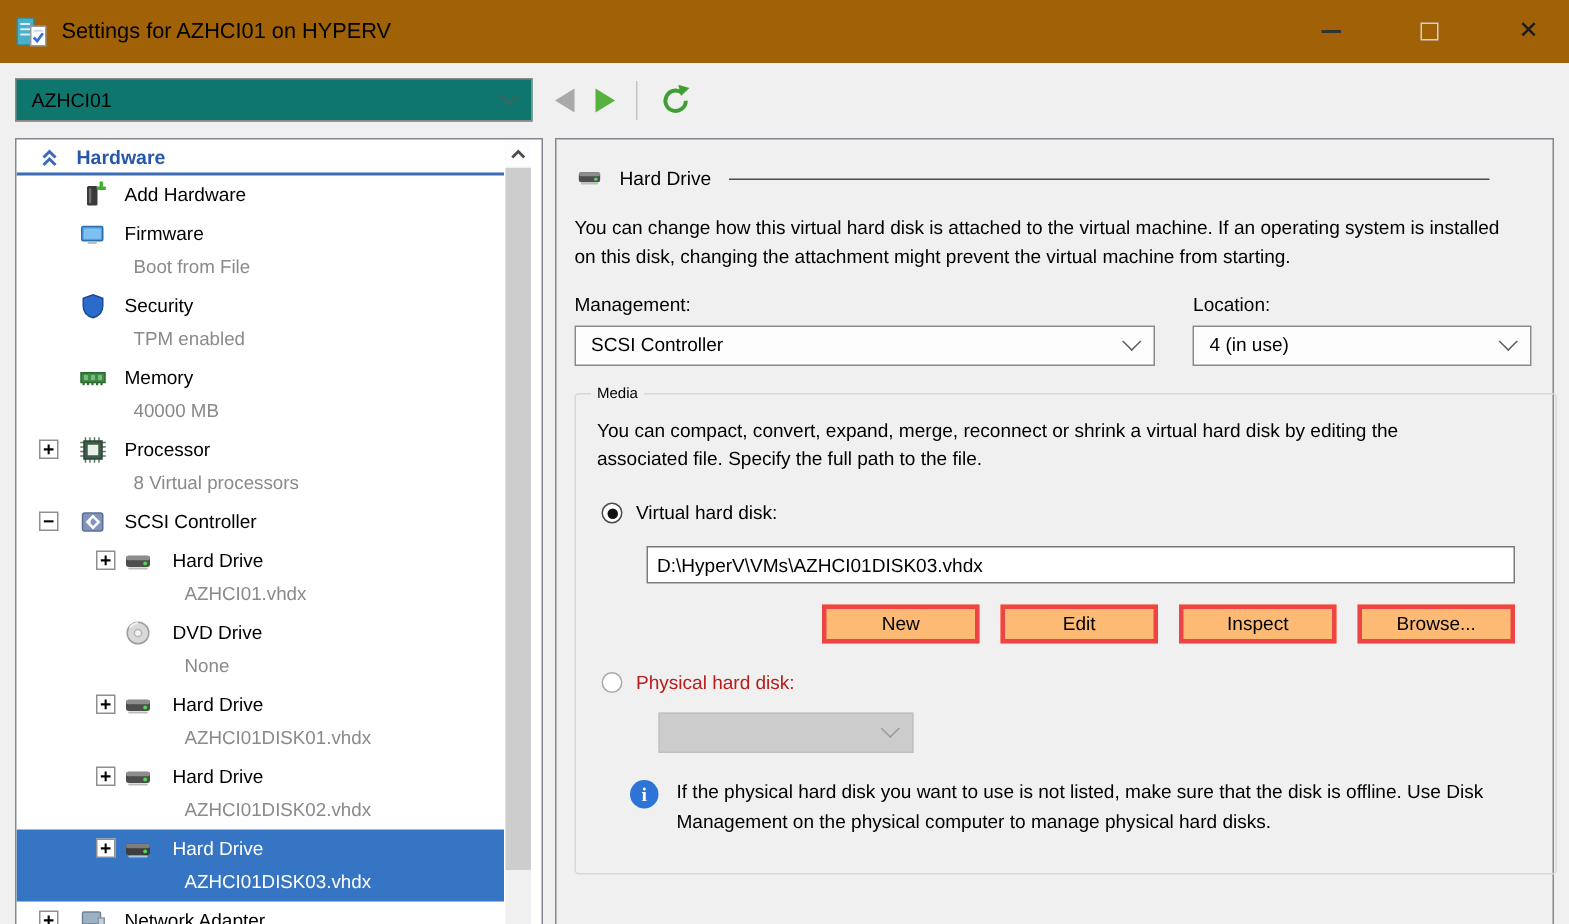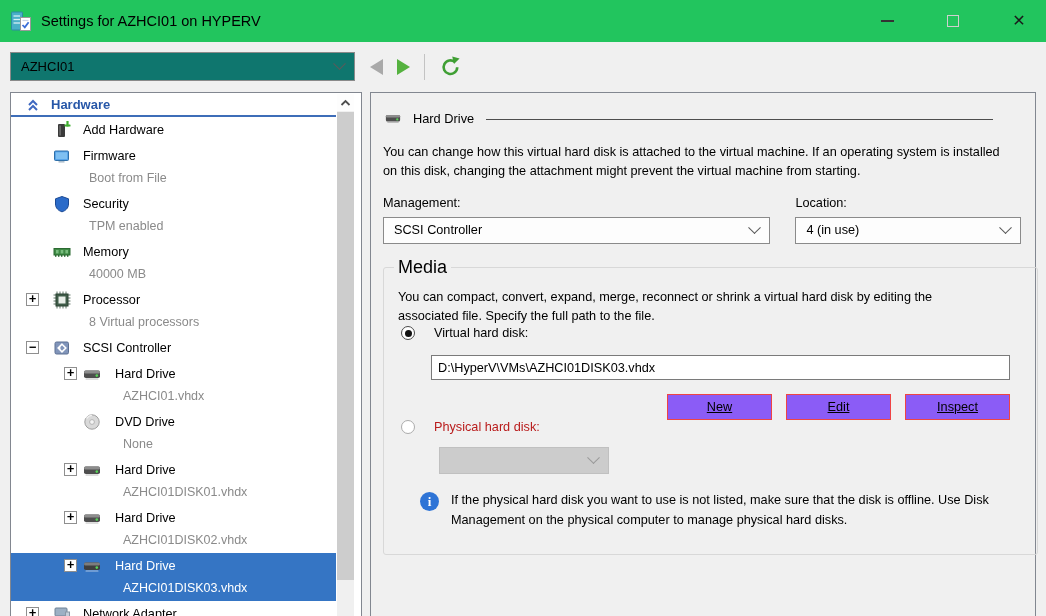--- a/index.html
+++ b/index.html
@@ -4,21 +4,21 @@
 <style>
   * { margin:0; padding:0; box-sizing:border-box; }
   html,body { width:1046px; height:616px; }
   body {
     font-family:"Liberation Sans","DejaVu Sans",sans-serif;
     background:#f0f0f0; position:relative; overflow:hidden;
     color:#000; font-size:12.7px;
   }
   
   .titlebar { position:absolute; left:0; top:0; width:1046px; height:42px;
-    background:#22c55e; display:flex; align-items:center; padding-left:10px; }
+    background:#a16207; display:flex; align-items:center; padding-left:10px; }
   .title-text { margin-left:9px; font-size:14.5px; color:#000; }
   .win-controls { margin-left:auto; display:flex; gap:36px; padding-right:12px; align-items:center; }
   .win-btn { width:30px; height:30px; display:flex; align-items:center; justify-content:center; cursor:default; }
   .glyph-min { width:13px; height:0; border-top:2px solid #333; display:block; }
   .glyph-max { width:12px; height:12px; border:1.5px solid #cfcfcf; display:block; }
   .glyph-close { font-size:16px; color:#1a1a1a; line-height:1; }
   
   .toolbar { position:absolute; left:0; top:42px; width:1046px; height:50px; background:#f0f0f0; }
   .vm-combo { position:absolute; left:10px; top:10px; width:345px; height:29px;
     background:#0f766e; border:1px solid #8a8a8a; display:flex; align-items:center;
@@ -70,33 +70,33 @@
   .combo-col1 { width:388px; }
   .combo-col2 { width:226px; }
   .field-label { margin-bottom:7px; display:block; }
   .combo { height:27px; background:#fdfdfd; border:1px solid #8a8a8a; display:flex;
     align-items:center; padding:0 10px; }
   .combo .chev { margin-left:auto; }
   .combo.disabled { background:#cccccc; border-color:#c0c0c0; }
   .combo.disabled .chev { border-color:#9a9a9a; }
   fieldset.media { margin-top:13px; width:631px; border:1px solid #d8d8d8; border-radius:3px;
     padding:6px 14px 24px 14px; }
-  fieldset.media legend { padding:0 4px; margin-left:-4px; font-size:18px; }
+  fieldset.media legend { padding:0 4px; margin-left:-4px; font-size:10px; }
   .media-desc { margin-top:4px; width:596px; line-height:19.3px; }
-  .radio-row { display:flex; align-items:flex-start; gap:19px; margin-left:3px; }
+  .radio-row { display:flex; align-items:flex-start; gap:9px; margin-top:19px; margin-left:3px; }
   .radio { width:14px; height:14px; border-radius:50%; background:#fff; border:1px solid #4a4a4a;
     display:flex; align-items:center; justify-content:center; flex:none; }
   .radio .dot { width:7px; height:7px; border-radius:50%; background:#111; }
   .radio.off { border-color:#ababab; }
   .radio-row.disabled { color:#b91c1c; }
   .path-input { display:block; margin:15px 0 0 33px; width:579px; height:25px;
     border:1px solid #7a7a7a; background:#fff; padding:0 6px; font:12.7px "Liberation Sans",sans-serif; }
   .btn-row { margin:14px 0 0 33px; width:579px; display:flex; justify-content:flex-end; gap:14px; }
-  .btn { width:105px; height:26px; background:#8b5cf6; border:1px solid #ef4444;
-    font:12.7px "Liberation Sans",sans-serif; color:#000;text-decoration:underline; }
+  .btn { width:105px; height:26px; background:#fdba74; border:3px solid #ef4444;
+    font:12.7px "Liberation Sans",sans-serif; color:#000; }
   .phys-combo { margin:13px 0 0 41px; width:170px; }
   .info-row { margin:17px 0 0 22px; display:flex; gap:12px; }
   .info-i { width:19px; height:19px; border-radius:50%; background:#2e74d6; color:#fff;
     font:bold 13px "Liberation Serif",serif; display:flex; align-items:center; justify-content:center; flex:none; margin-top:1px; }
   .info-text { width:572px; line-height:19.5px; }
 </style>
 </head>
 <body>
 
 <div class="titlebar">
@@ -355,20 +355,21 @@
         </span>
       <span>Virtual hard disk:</span>
     </div>
 
     <input class="path-input" type="text" value="D:\HyperV\VMs\AZHCI01DISK03.vhdx" style="">
 
     <div class="btn-row">
       <button class="btn">New</button>
       <button class="btn">Edit</button>
       <button class="btn">Inspect</button>
+      <button class="btn">Browse...</button>
     </div>
 
     <div class="radio-row disabled">
       <span class="radio off"></span>
       <span>Physical hard disk:</span>
     </div>
 
     <div class="combo disabled phys-combo">
       <span class="chev"></span>
     </div>

